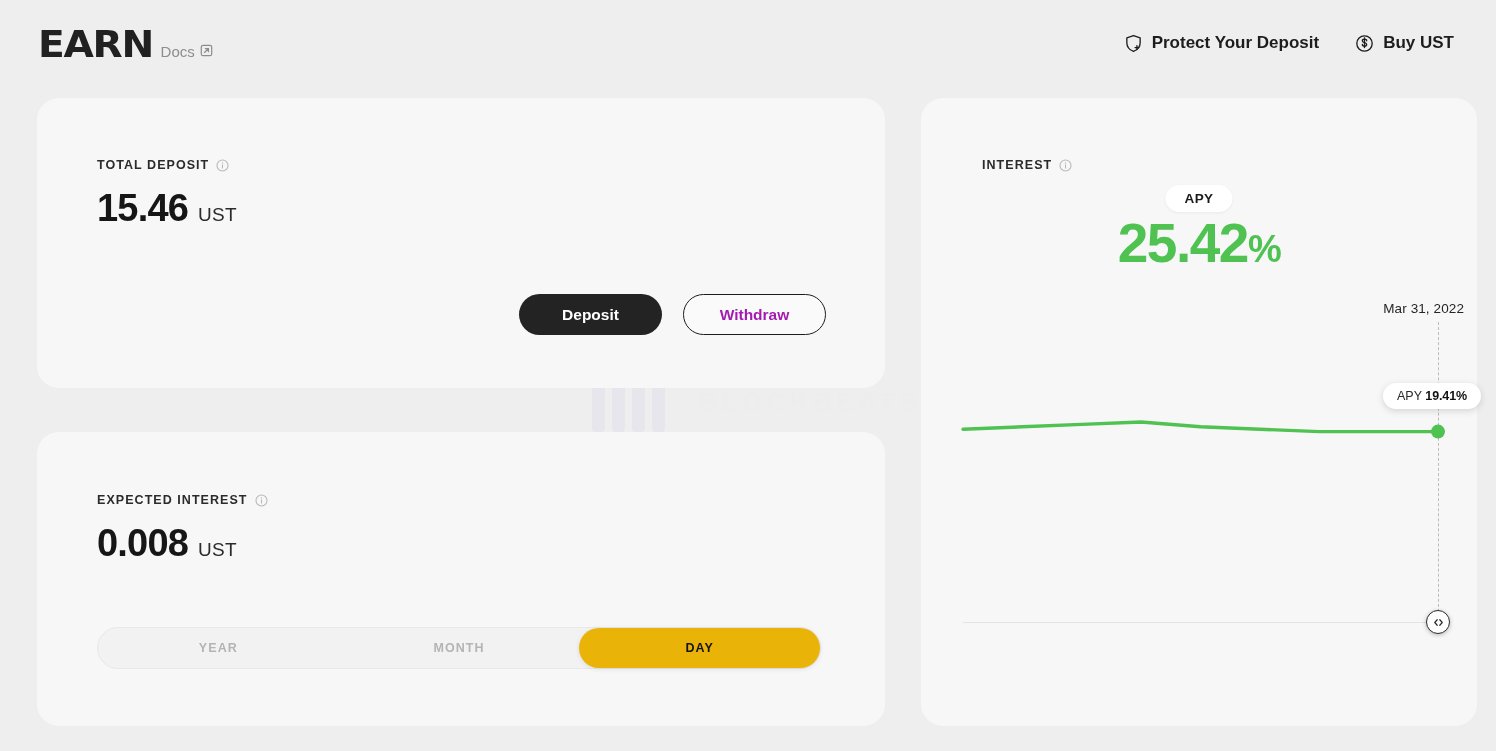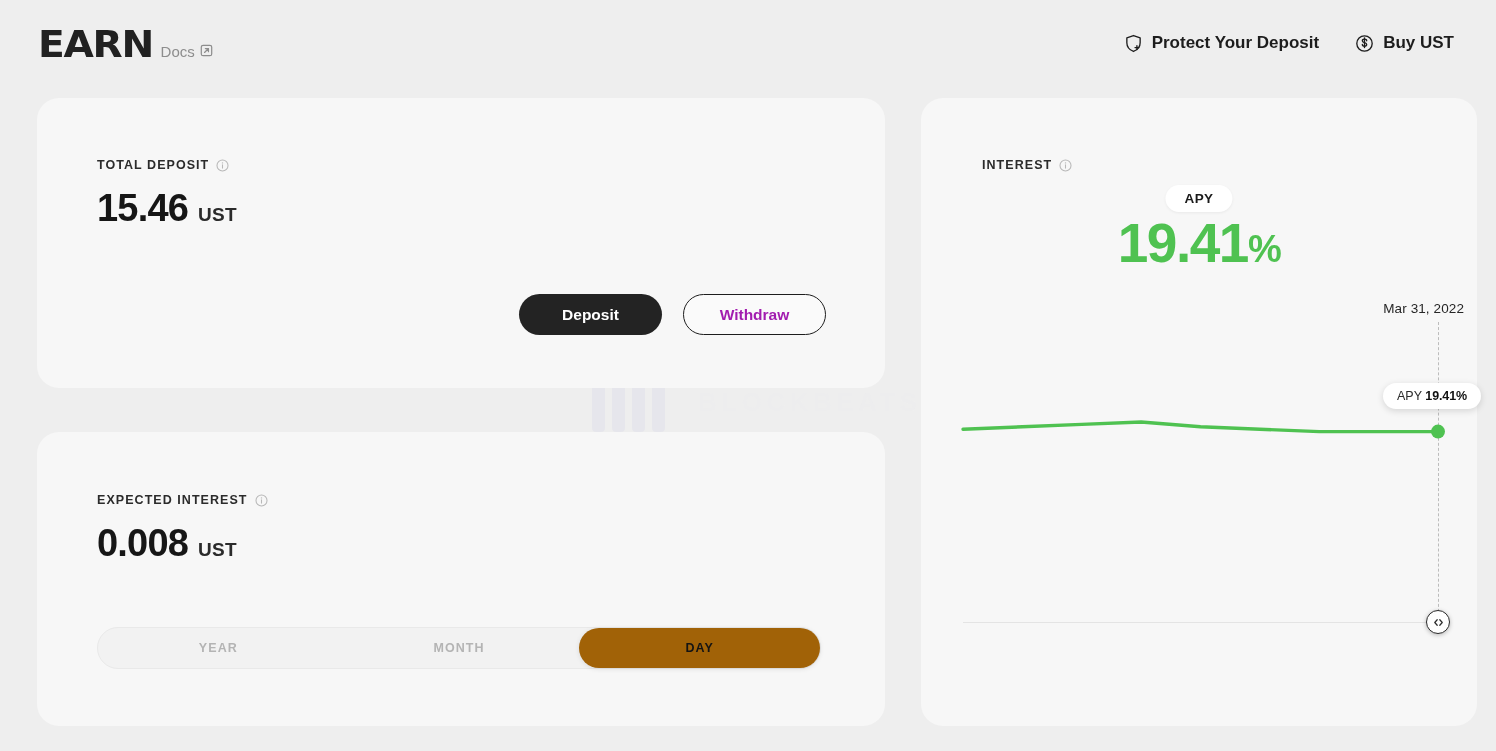--- a/index.html
+++ b/index.html
@@ -31,40 +31,40 @@
   .card-deposit  { left: 37px;  top: 98px;  width: 848px; height: 290px; }
   .card-interest-left { left: 37px; top: 432px; width: 848px; height: 294px; }
   .card-right    { left: 921px; top: 98px;  width: 556px; height: 628px; }
 
   .sec-label { display: flex; align-items: center; gap: 7px; color: #2b2b2b;
     font-size: 12.5px; font-weight: 700; letter-spacing: 1.05px; }
   .info-ic { width: 13px; height: 13px; display: block; opacity: .33; }
 
   .big-amount { display: flex; align-items: baseline; gap: 10px; }
   .big-amount .num { font-size: 38px; font-weight: 700; color: #161616; letter-spacing: -0.8px; line-height: 1; }
-  .big-amount .unit { font-size: 19px; font-weight: 700; color: #2b2b2b; letter-spacing: .3px; }
+  .big-amount .unit { font-size: 19px; font-weight: 400; color: #2b2b2b; letter-spacing: .3px; }
 
   
   .dep-label { position: absolute; left: 60px; top: 60px; }
   .dep-amount { position: absolute; left: 60px; top: 91px; }
   .btn-row { position: absolute; left: 482px; top: 196px; display: flex; gap: 21px; }
   .btn { height: 41px; border-radius: 21px; font-size: 15.5px; font-weight: 600;
     display: flex; align-items: center; justify-content: center; cursor: pointer; }
   .btn-primary { width: 143px; background: #232323; color: #ffffff; border: none; }
   .btn-secondary { width: 143px; background: #fafafa; color: #a21caf; border: 1.4px solid #1d1d1d; }
 
   
   .exp-label { position: absolute; left: 60px; top: 61px; }
   .exp-amount { position: absolute; left: 60px; top: 92px; }
 
   .period-tabs { position: absolute; left: 60px; top: 195px; width: 724px; height: 42px;
     background: #f2f2f2; border: 1px solid #e9e9e9; border-radius: 21px; display: flex; }
   .ptab { flex: 1; height: 100%; display: flex; align-items: center; justify-content: center;
     font-size: 12.5px; font-weight: 700; letter-spacing: 1.05px; color: #b4b4b4; cursor: pointer; border-radius: 21px; }
-  .ptab.active { background: #a16207; color: #141414; box-shadow: 0 1px 5px rgba(0,0,0,.10); }
+  .ptab.active { background: #eab308; color: #141414; box-shadow: 0 1px 5px rgba(0,0,0,.10); }
 
   
   .int-label { position: absolute; left: 42px; top: 60px; padding-left: 19px; }
   .apy-badge { position: absolute; left: 50%; top: 87px; transform: translateX(-50%);
     background: #ffffff; border-radius: 14px; padding: 6px 19px; font-size: 13.5px;
     font-weight: 700; color: #1a1a1a; letter-spacing: .45px; box-shadow: 0 1px 3px rgba(0,0,0,.06); }
   .apy-value { position: absolute; left: 50%; top: 112px; transform: translateX(-50%);
     font-size: 55px; font-weight: 700; letter-spacing: -1.5px; line-height: 1.2; white-space: nowrap; }
   .apy-value .pct { font-size: 38px; font-weight: 700; }
 
@@ -200,21 +200,21 @@
           <circle cx="8" cy="8" r="6.8"></circle>
             <path d="M8 7.2 V11.2" stroke-linecap="round"></path>
             <circle cx="8" cy="4.8" r=".85" fill="#3a3a3a" stroke="none"></circle>
         </svg>
       </span>
     </div>
 
     <div class="apy-badge">APY</div>
 
     <div class="apy-value" style="color: rgb(79, 194, 81);">
-      <span>19.41</span><span class="pct">%</span>
+      <span>25.42</span><span class="pct">%</span>
     </div>
 
     <div class="chart-area">
       <div class="date-label">Mar 31, 2022</div>
       <div class="cursor-line"></div>
       <div class="baseline"></div>
 
       <svg class="line-svg" viewBox="0 0 556 628" preserveAspectRatio="none">
         <polyline fill="none" stroke-width="3.4" stroke-linecap="round" stroke-linejoin="round" points="42.0,331.2 101.4,328.8 160.8,326.4 220.1,324.0 279.5,328.8 338.9,331.2 398.3,333.6 457.6,333.6 517.0,333.6" stroke="#4fc251"></polyline>
         <circle cx="517.0" cy="333.6" r="7" fill="#4fc251"></circle>

